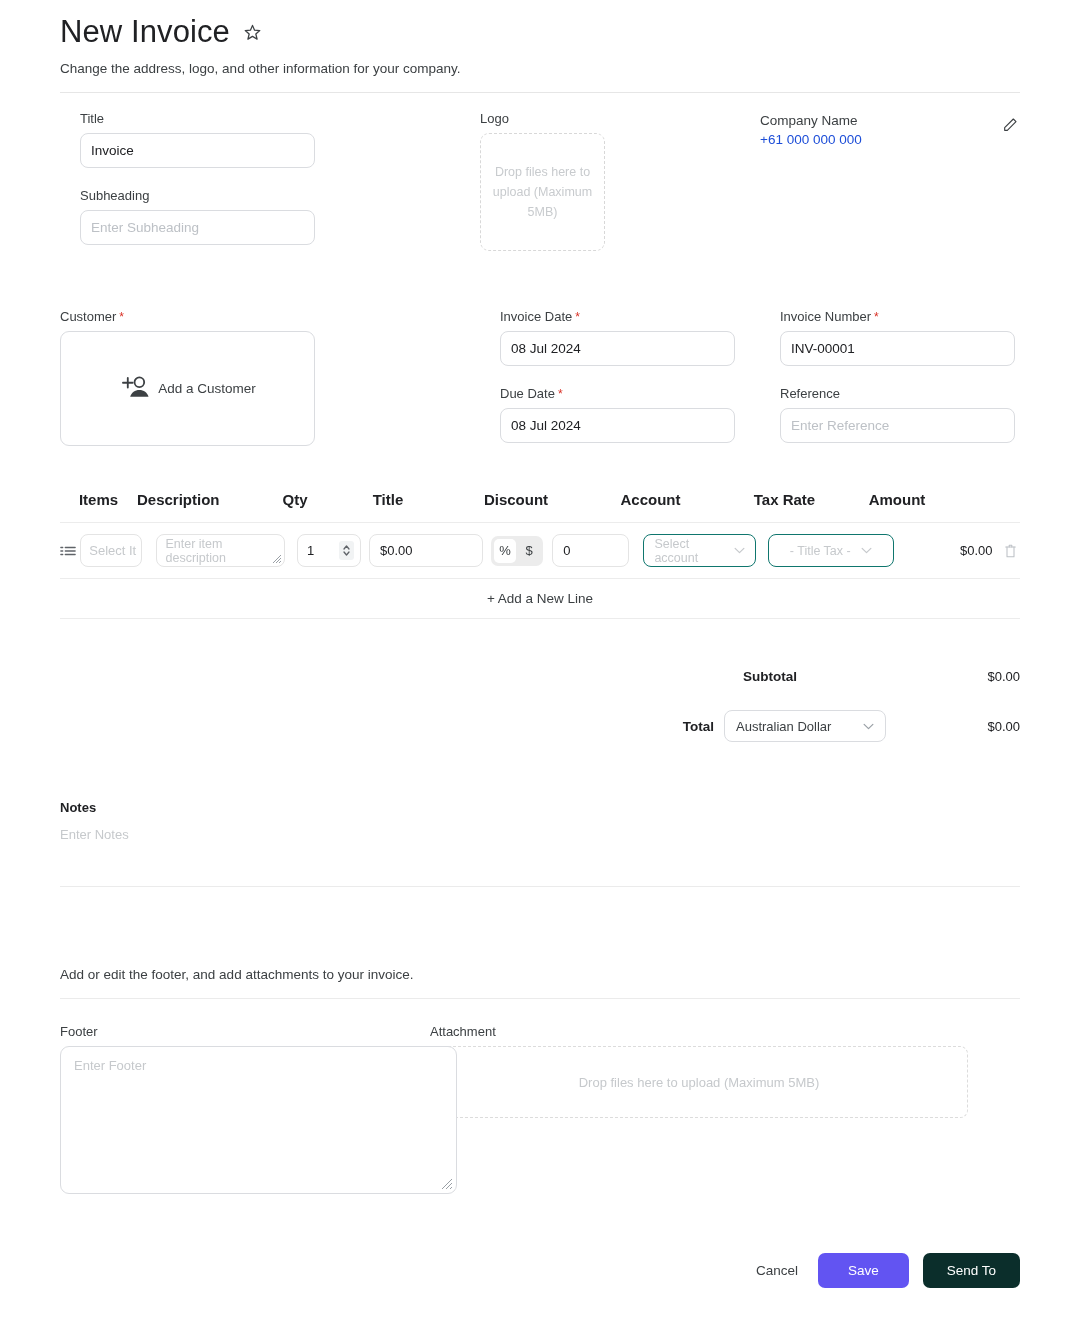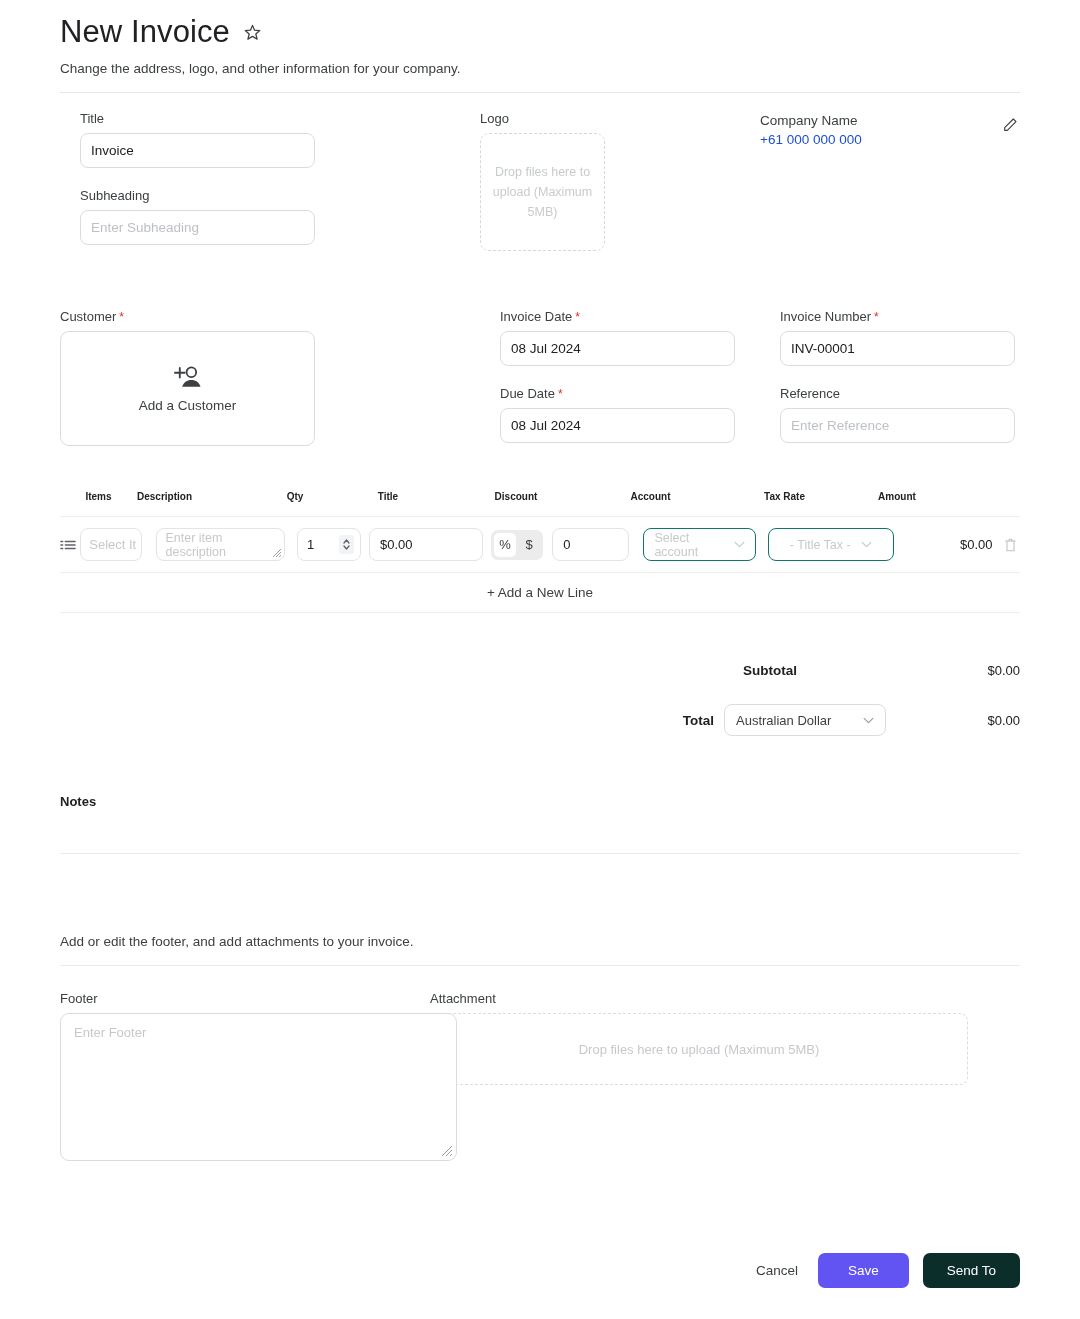--- a/index.html
+++ b/index.html
@@ -47,30 +47,30 @@
   .col-company { margin-left: auto; width: 260px; position: relative; }
   .company-name { font-size: 13.5px; color: #3c4043; line-height: 19px; }
   .company-phone { font-size: 13.5px; color: #1d4ed8; line-height: 19px; }
   .pencil-icon { position: absolute; right: 0; top: 6px; width: 18px; height: 18px; cursor: pointer; }
 
   
   .mid-grid { display: flex; padding-top: 44px; }
   .customer-col { width: 255px; }
   .customer-box {
     width: 255px; height: 115px; border: 1px solid #dadce0; border-radius: 9px;
-    display: flex; flex-direction: column; align-items: center; justify-content: center;
+    display: flex; flex-direction: row; align-items: center; justify-content: center;
     gap: 6px; background: #fff; cursor: pointer;
   }
   .customer-box .lbl { font-size: 13.5px; color: #3c4043; }
   .dates-col { margin-left: 165px; width: 255px; }
   .num-col { margin-left: 25px; width: 255px; }
 
   
   .items-wrap { margin-top: 28px; }
-  .items-head { display: flex; align-items: center; font-size: 10px; font-weight: bold; color: #202124; padding-bottom: 14px; }
+  .items-head { display: flex; align-items: center; font-size: 15px; font-weight: bold; color: #202124; padding-bottom: 14px; }
   .items-head > div { flex: none; }
   .h-items { width: 77px; text-align: center; }
   .h-desc  { width: 125px; }
   .h-qty   { width: 66px; text-align: center; }
   .h-price { width: 120px; text-align: center; }
   .h-disc  { width: 136px; text-align: center; }
   .h-acct  { width: 133px; text-align: center; }
   .h-tax   { width: 135px; text-align: center; }
   .h-amt   { width: 90px; text-align: center; }
 
@@ -373,20 +373,21 @@
             <polyline points="1,1.5 6,6.5 11,1.5"></polyline>
           </svg>
         </span>
       </div>
       <span class="tr-value">$0.00</span>
     </div>
   </div>
 
   <div class="notes">
     <div class="notes-label">Notes</div>
+    <div class="notes-ph">Enter Notes</div>
     <div class="notes-rule"></div>
   </div>
 
   <div class="footer-note">Add or edit the footer, and add attachments to your invoice.</div>
   <div class="hr light"></div>
 
   <div class="footer-grid">
     <div class="footer-col">
       <span class="label">Footer</span>
       <div class="footer-area">

